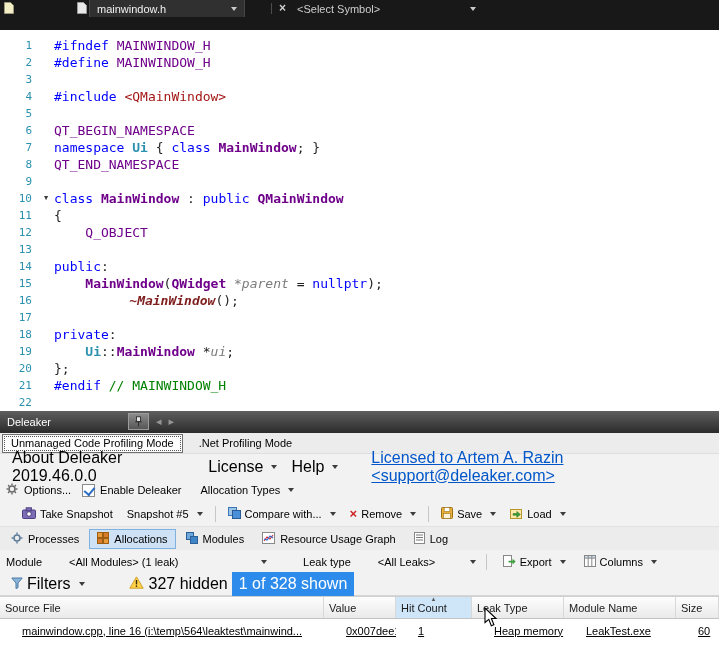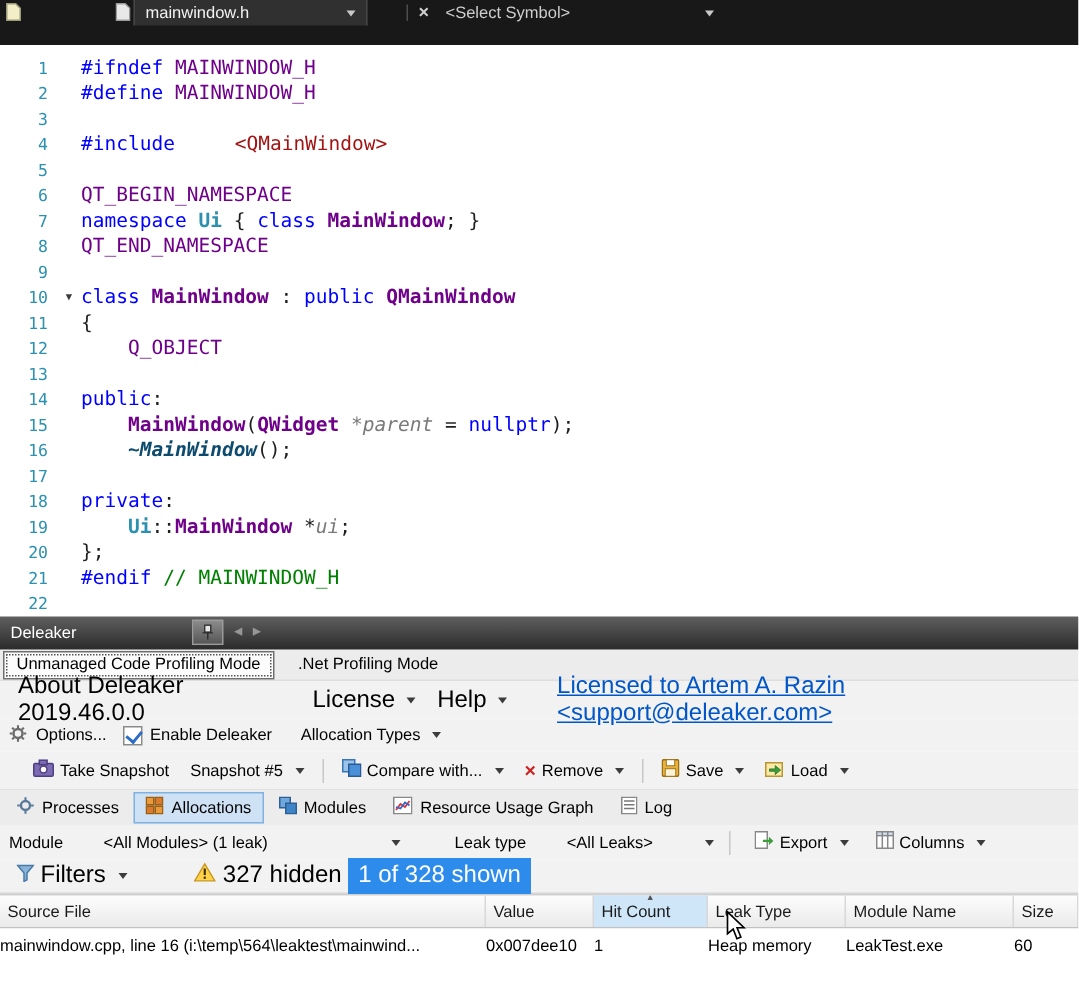--- a/index.html
+++ b/index.html
@@ -19,25 +19,25 @@
   
   .editor { height:381px; background:#ffffff; overflow:hidden; padding-top:7px; font-family:"DejaVu Sans Mono","Liberation Mono",monospace; font-size:13px; }
   .code-line { display:flex; height:17px; line-height:17px; white-space:pre; }
   .line-num { flex:none; width:38px; text-align:right; padding-right:6px; color:#2b91af; font-size:11px; }
   .fold { flex:none; width:16px; text-align:center; font-size:7px; color:#3c3c3c; line-height:17px; }
   .code-text { flex:1; }
   .tok-kw { color:#0000ff; }
   .tok-macro { color:#6f008a; }
   .tok-cls { color:#6f008a; font-weight:bold; }
   .tok-ns { color:#2b91af; font-weight:bold; }
-  .tok-inc { color:#a31515;margin-left:32px; }
+  .tok-inc { color:#a31515; }
   .tok-pl { color:#1e1e1e; }
   .tok-cm { color:#008000; }
   .tok-param { color:#7a7a7a; font-style:italic; }
-  .tok-dtor { color:#0c4a6e; font-weight:bold; font-style:italic; }
+  .tok-dtor { color:#7f1d1d; font-weight:bold; font-style:italic;margin-left:44px; }
 
   
   .dlk-title { position:relative; height:22px; background:linear-gradient(#5f5f5f,#2b2b2b); color:#fff; font-size:11px; display:flex; align-items:center; padding-left:7px; }
   .dlk-handle { position:absolute; left:128px; top:2px; display:flex; align-items:center; gap:7px; }
   .pin-btn { width:21px; height:17px; background:linear-gradient(#8b8b8b,#565656); border:1px solid #9b9b9b; display:flex; align-items:center; justify-content:center; }
   .nav { color:#969696; font-size:11px; line-height:17px; }
 
   .dlk-modes { height:21px; background:#ececec; display:flex; align-items:center; gap:8px; padding-left:2px; font-size:11px; border-bottom:1px solid #dedede; }
   .mode-tab { padding:2px 8px 3px; }
   .mode-tab.active { background:#fcfcfc; border:1px solid #6f6f6f; outline:1px dotted #555; outline-offset:-3px; }
@@ -68,21 +68,21 @@
   .dlk-filters2 { height:23px; background:#f2f2f2; display:flex; align-items:center; font-size:16px; padding-left:5px; border-bottom:1px solid #d6d6d6; }
   .warn-group { display:flex; align-items:center; gap:5px; margin-left:38px; }
   .shown-badge { background:#2d8ceb; color:#fff; padding:3px 7px; margin-left:4px; }
 
   .leak-header { height:23px; display:flex; background:linear-gradient(#fdfdfd,#eaeaea); border-top:1px solid #cfcfcf; border-bottom:1px solid #c2c2c2; font-size:11px; color:#1a1a1a; }
   .th { position:relative; display:flex; align-items:center; padding-left:5px; border-right:1px solid #d8d8d8; overflow:hidden; white-space:nowrap; }
   .th.sorted { background:#cfe6f9; }
   .sort-arrow { position:absolute; top:-1px; left:50%; transform:translateX(-50%); font-size:6px; color:#555; line-height:6px; }
   .col0{width:324px;} .col1{width:72px;} .col2{width:76px;} .col3{width:92px;} .col4{width:112px;} .col5{width:43px;}
   .tr { height:23px; display:flex; align-items:center; font-size:11px; background:#fff; }
-  .td { padding-left:0; overflow:hidden; white-space:nowrap; }
+  .td { padding-left:22px; overflow:hidden; white-space:nowrap;text-decoration:underline; }
   .dlk-rest { height:38px; background:#fff; }
 
   .cursor { position:absolute; left:484px; top:607px; z-index:50; }
 </style>
 </head>
 <body>
 
 <div class="tabbar">
   <span class="tb-icon i1"><svg width="10" height="12" viewBox="0 0 10 12">
         <path d="M0.5,0.5 L6.5,0.5 L9.5,3.5 L9.5,11.5 L0.5,11.5 Z" fill="#f3eec6" stroke="#9a9a7a"></path>

